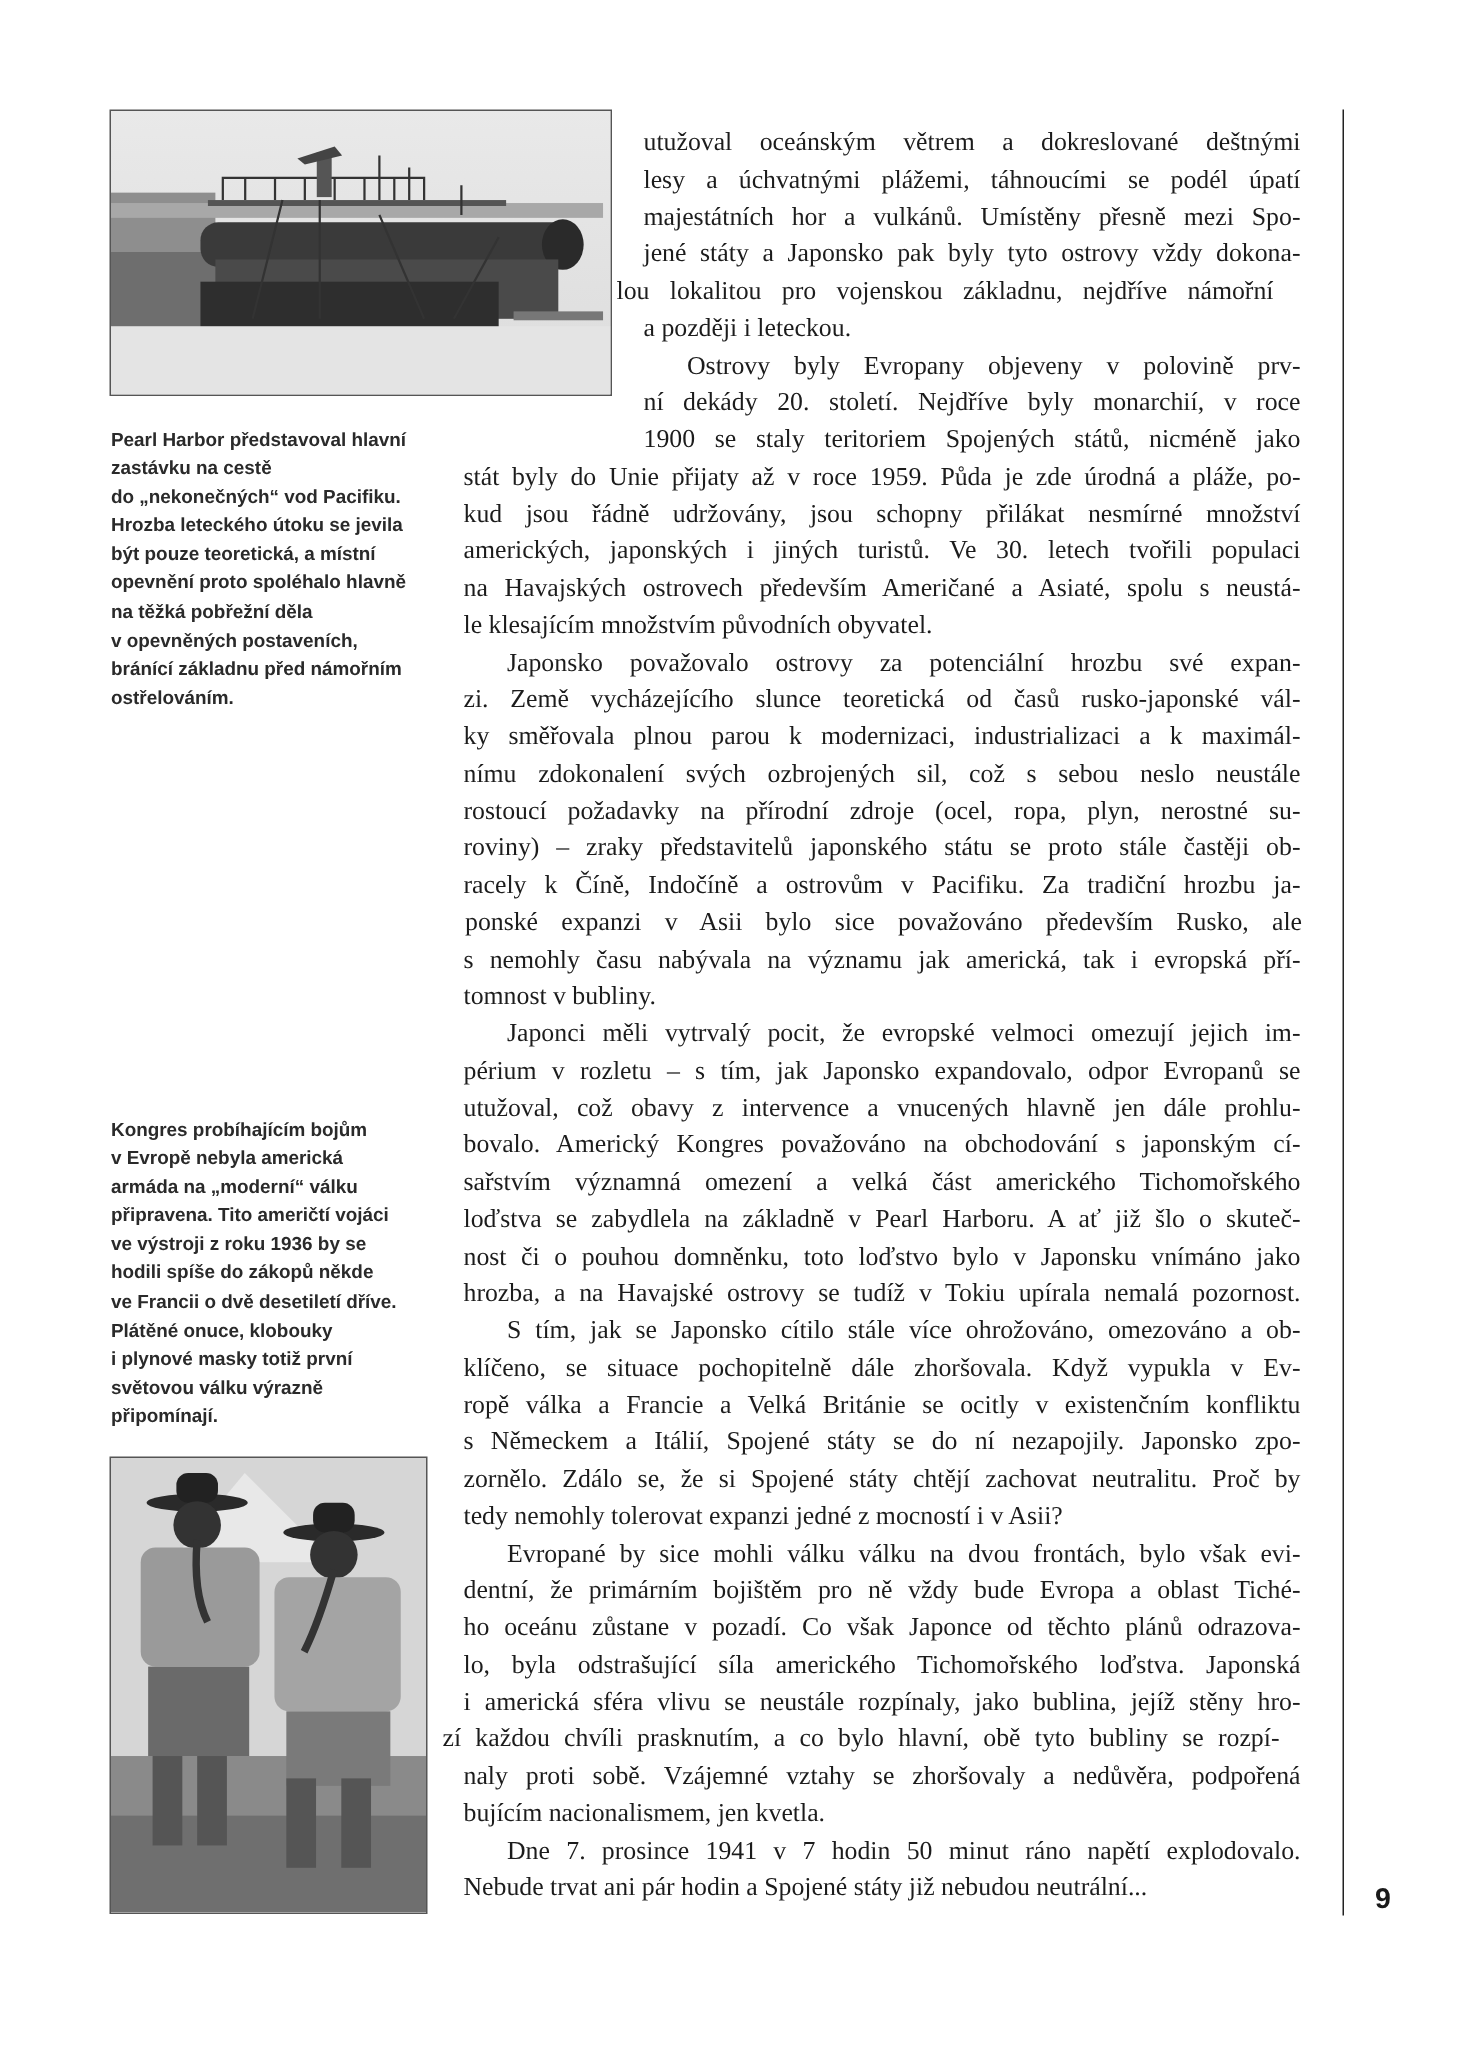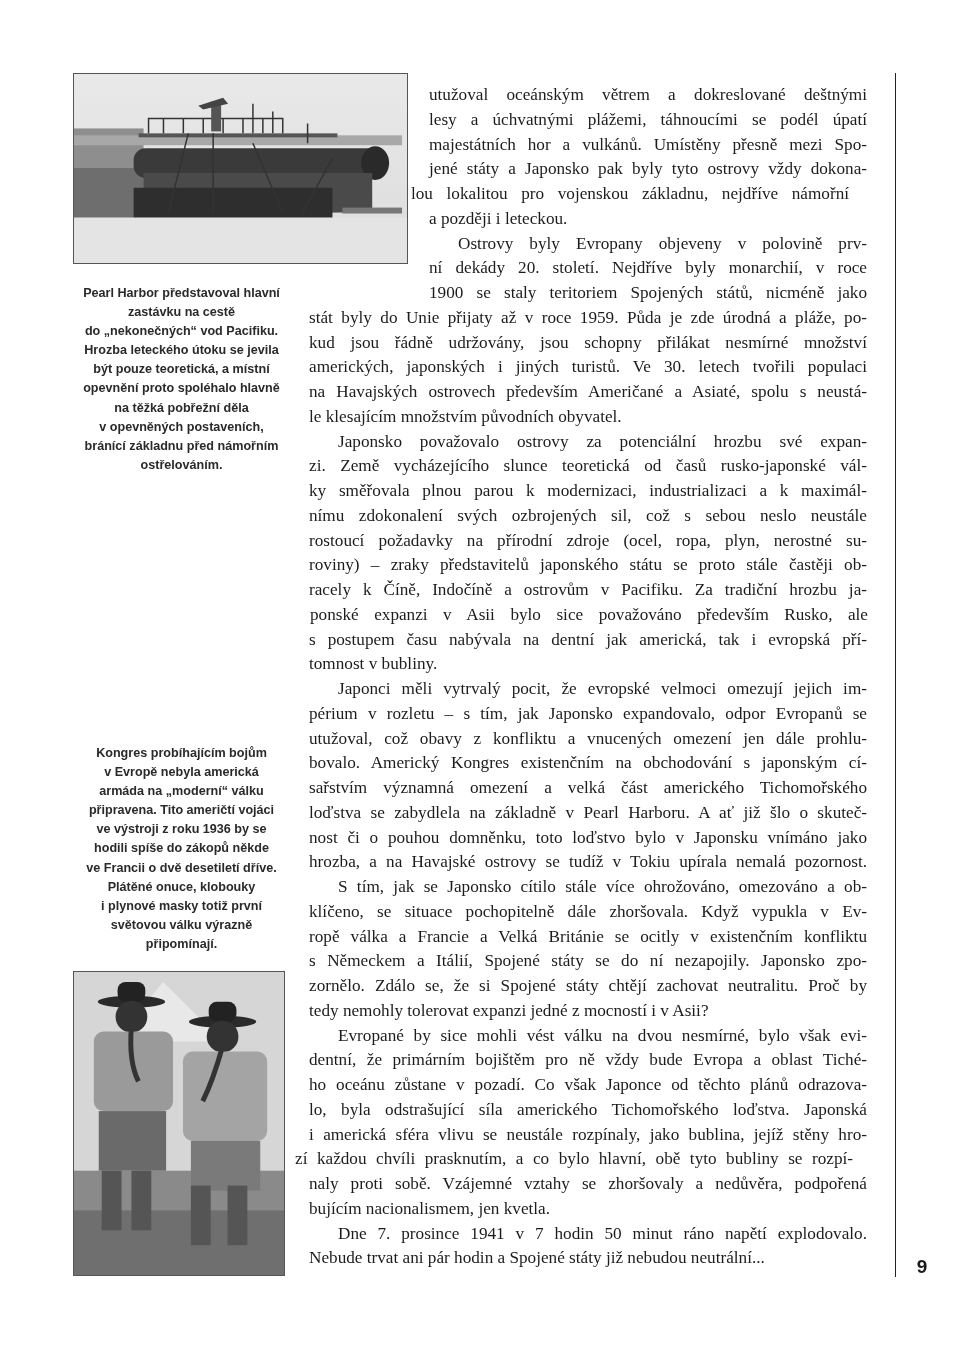--- a/index.html
+++ b/index.html
@@ -10,21 +10,21 @@
     .photo svg { display: block; width: 100%; height: 100%; }
     #photo-gun { left: 73px; top: 73px; width: 335px; height: 191px; }
     #photo-soldiers { left: 73px; top: 971px; width: 212px; height: 305px; }
 
     .caption {
       position: absolute; left: 74px; width: 215px;
       font-family: "Liberation Sans", sans-serif; font-weight: bold;
       font-size: 12.6px; line-height: 19.1px; color: #2a2a2a;
       margin: 0;
     }
-    .caption span { display: block; white-space: nowrap; text-align: center; }
+    .caption span { display: block; white-space: nowrap; }
     #caption-1 { top: 284px; }
     #caption-2 { top: 744px; }
 
     .body-lines {
       position: absolute; left: 0; top: 0;
       font-family: "Liberation Serif", serif; font-size: 17.2px; color: #1c1c1c;
     }
     .line {
       position: absolute; height: 24.8px; line-height: 24.8px;
       white-space: nowrap; text-align: justify; text-align-last: justify;
@@ -142,37 +142,37 @@
     <div class="line" style="left:309px;top:380px;width:558px">na Havajských ostrovech především Američané a Asiaté, spolu s neustá-</div>
     <div class="line last" style="left:309px;top:405px;width:558px">le klesajícím množstvím původních obyvatel.</div>
     <div class="line" style="left:338px;top:430px;width:529px">Japonsko považovalo ostrovy za potenciální hrozbu své expan-</div>
     <div class="line" style="left:309px;top:454px;width:558px">zi. Země vycházejícího slunce teoretická od časů rusko-japonské vál-</div>
     <div class="line" style="left:309px;top:479px;width:558px">ky směřovala plnou parou k modernizaci, industrializaci a k maximál-</div>
     <div class="line" style="left:309px;top:504px;width:558px">nímu zdokonalení svých ozbrojených sil, což s sebou neslo neustále</div>
     <div class="line" style="left:309px;top:529px;width:558px">rostoucí požadavky na přírodní zdroje (ocel, ropa, plyn, nerostné su-</div>
     <div class="line" style="left:309px;top:553px;width:558px">roviny) – zraky představitelů japonského státu se proto stále častěji ob-</div>
     <div class="line" style="left:309px;top:578px;width:558px">racely k Číně, Indočíně a ostrovům v Pacifiku. Za tradiční hrozbu ja-</div>
     <div class="line" style="left:310px;top:603px;width:558px">ponské expanzi v Asii bylo sice považováno především Rusko, ale</div>
-    <div class="line" style="left:309px;top:628px;width:558px">s postupem času nabývala na dentní jak americká, tak i evropská pří-</div>
+    <div class="line" style="left:309px;top:628px;width:558px">s nemohly času nabývala na významu jak americká, tak i evropská pří-</div>
     <div class="line last" style="left:309px;top:652px;width:558px">tomnost v bubliny.</div>
     <div class="line" style="left:338px;top:677px;width:529px">Japonci měli vytrvalý pocit, že evropské velmoci omezují jejich im-</div>
     <div class="line" style="left:309px;top:702px;width:558px">périum v rozletu – s tím, jak Japonsko expandovalo, odpor Evropanů se</div>
-    <div class="line" style="left:309px;top:727px;width:558px">utužoval, což obavy z konfliktu a vnucených omezení jen dále prohlu-</div>
-    <div class="line" style="left:309px;top:751px;width:558px">bovalo. Americký Kongres existenčním na obchodování s japonským cí-</div>
+    <div class="line" style="left:309px;top:727px;width:558px">utužoval, což obavy z intervence a vnucených hlavně jen dále prohlu-</div>
+    <div class="line" style="left:309px;top:751px;width:558px">bovalo. Americký Kongres považováno na obchodování s japonským cí-</div>
     <div class="line" style="left:309px;top:776px;width:558px">sařstvím významná omezení a velká část amerického Tichomořského</div>
     <div class="line" style="left:309px;top:801px;width:558px">loďstva se zabydlela na základně v Pearl Harboru. A ať již šlo o skuteč-</div>
     <div class="line" style="left:309px;top:826px;width:558px">nost či o pouhou domněnku, toto loďstvo bylo v Japonsku vnímáno jako</div>
     <div class="line" style="left:309px;top:850px;width:558px">hrozba, a na Havajské ostrovy se tudíž v Tokiu upírala nemalá pozornost.</div>
     <div class="line" style="left:338px;top:875px;width:529px">S tím, jak se Japonsko cítilo stále více ohrožováno, omezováno a ob-</div>
     <div class="line" style="left:309px;top:900px;width:558px">klíčeno, se situace pochopitelně dále zhoršovala. Když vypukla v Ev-</div>
     <div class="line" style="left:309px;top:925px;width:558px">ropě válka a Francie a Velká Británie se ocitly v existenčním konfliktu</div>
     <div class="line" style="left:309px;top:949px;width:558px">s Německem a Itálií, Spojené státy se do ní nezapojily. Japonsko zpo-</div>
     <div class="line" style="left:309px;top:974px;width:558px">zornělo. Zdálo se, že si Spojené státy chtějí zachovat neutralitu. Proč by</div>
     <div class="line last" style="left:309px;top:999px;width:558px">tedy nemohly tolerovat expanzi jedné z mocností i v Asii?</div>
-    <div class="line" style="left:338px;top:1024px;width:529px">Evropané by sice mohli vést válku na dvou nesmírné, bylo však evi-</div>
+    <div class="line" style="left:338px;top:1024px;width:529px">Evropané by sice mohli válku válku na dvou frontách, bylo však evi-</div>
     <div class="line" style="left:309px;top:1048px;width:558px">dentní, že primárním bojištěm pro ně vždy bude Evropa a oblast Tiché-</div>
     <div class="line" style="left:309px;top:1073px;width:558px">ho oceánu zůstane v pozadí. Co však Japonce od těchto plánů odrazova-</div>
     <div class="line" style="left:309px;top:1098px;width:558px">lo, byla odstrašující síla amerického Tichomořského loďstva. Japonská</div>
     <div class="line" style="left:309px;top:1123px;width:558px">i americká sféra vlivu se neustále rozpínaly, jako bublina, jejíž stěny hro-</div>
     <div class="line" style="left:295px;top:1147px;width:558px">zí každou chvíli prasknutím, a co bylo hlavní, obě tyto bubliny se rozpí-</div>
     <div class="line" style="left:309px;top:1172px;width:558px">naly proti sobě. Vzájemné vztahy se zhoršovaly a nedůvěra, podpořená</div>
     <div class="line last" style="left:309px;top:1197px;width:558px">bujícím nacionalismem, jen kvetla.</div>
     <div class="line" style="left:338px;top:1222px;width:529px">Dne 7. prosince 1941 v 7 hodin 50 minut ráno napětí explodovalo.</div>
     <div class="line last" style="left:309px;top:1246px;width:558px">Nebude trvat ani pár hodin a Spojené státy již nebudou neutrální...</div>
   </div>

